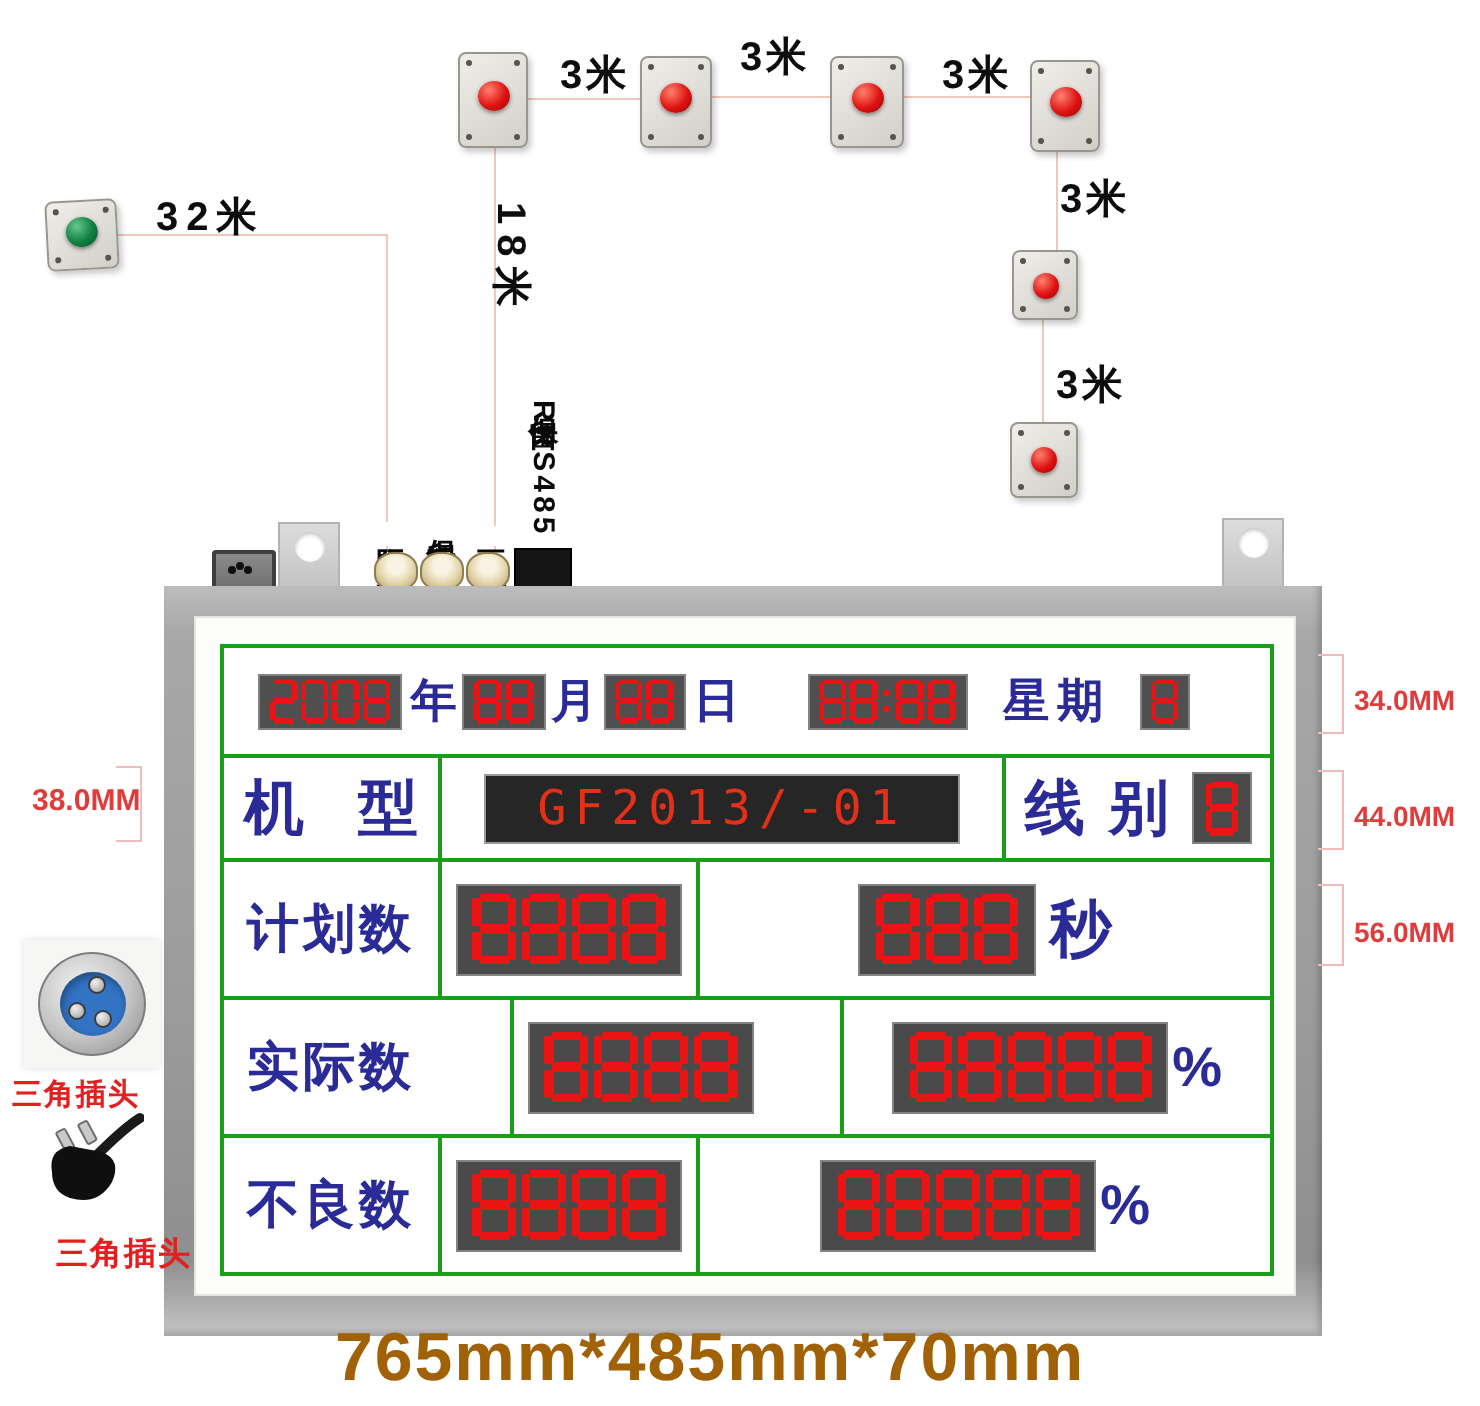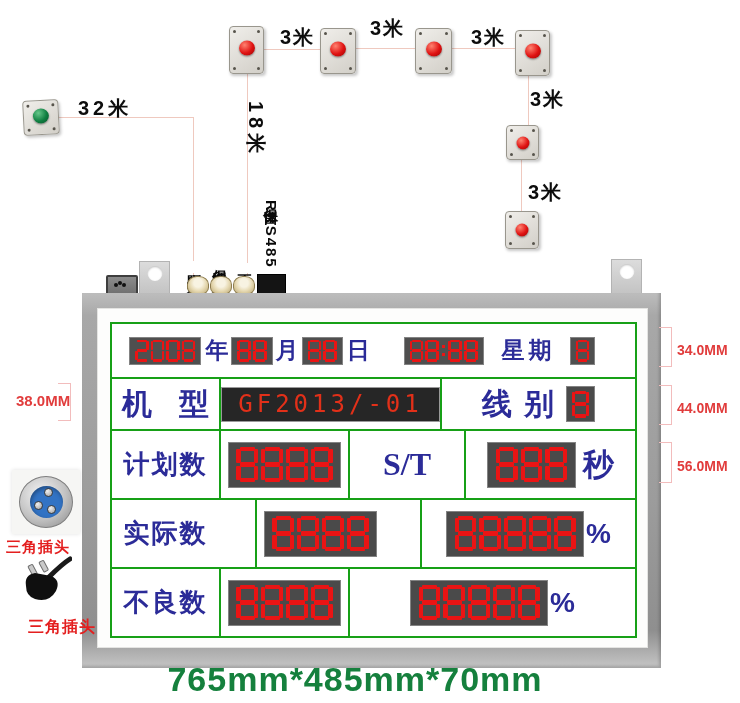--- a/index.html
+++ b/index.html
@@ -46,21 +46,21 @@
   .face{position:absolute;left:15px;top:15px;width:551px;height:340px;background:#fdfdfc;
         box-shadow:inset 0 0 0 1px #e4e4e2;}
   .grid{position:absolute;left:13px;top:14px;width:527px;height:316px;
         border:2px solid #17a017;display:flex;flex-direction:column;box-sizing:border-box;background:#fff;}
   .row{display:flex;align-items:center;box-sizing:border-box;}
   .row + .row{border-top:2px solid #17a017;}
   .r1{height:53px;padding-left:17px;}
   .r2{height:52px;} .r3{height:69px;} .r4{height:69px;gap:36px;} .r5{flex:1;}
   .cell{height:100%;display:flex;align-items:center;justify-content:center;box-sizing:border-box;}
   .cell + .cell{border-left:2px solid #17a017;}
-  .cw1{width:107px;} .cw2{width:221px;} .cw3{width:129px;} .cw4{width:116px;} .cwr{flex:1;}
+  .cw1{width:107px;} .cw2{width:282px;} .cw3{width:129px;} .cw4{width:116px;} .cwr{flex:1;}
   .blue{color:#2b2b98;font-weight:bold;}
   .unit1{font-size:23px;} .lab3{font-size:26px;letter-spacing:2px;white-space:nowrap;}
   .stlab{font-family:"Liberation Serif","DejaVu Serif",serif;font-size:32px;font-weight:bold;color:#2b2b98;}
   .modelcell{justify-content:space-between;padding:0 10px;font-size:30px;}
   .pct{font-size:28px;margin-left:2px;}
   .sec{font-size:31px;margin-left:7px;}
   
   .led{display:inline-flex;align-items:center;justify-content:center;
        background:#4a4a4a;border:1px solid #838383;box-sizing:border-box;color:#ea1414;}
   .led-r1{font-size:22px;height:28px;padding:0 4px;background:#4f4f4f;}
@@ -81,21 +81,21 @@
   .sg-c{right:0;bottom:6%;width:19%;height:41%;}
   .colon{display:inline-flex;flex-direction:column;justify-content:center;align-items:center;
          width:.34em;height:1em;gap:.2em;}
   .colon i{width:.13em;height:.13em;background:#ea1414;}
   
   .dimtxt{position:absolute;color:#e13c3c;font-weight:bold;font-size:14px;white-space:nowrap;}
   .brk-r{position:absolute;width:13px;border:1px solid #f2bcbc;border-left:0;box-sizing:border-box;}
   .brk-l{position:absolute;width:13px;border:1px solid #f2bcbc;border-left:0;box-sizing:border-box;}
   .redcap{position:absolute;color:#e41f1f;font-weight:bold;font-size:16px;letter-spacing:1px;white-space:nowrap;}
   .sizecap{position:absolute;left:60px;top:660px;width:590px;text-align:center;
-           font-size:34px;font-weight:bold;color:#15803d;letter-spacing:1px;}
+           font-size:34px;font-weight:bold;color:#a16207;letter-spacing:1px;}
   
   .cphoto{position:absolute;left:12px;top:470px;width:68px;height:64px;background:#f6f6f4;
           box-shadow:0 0 4px rgba(0,0,0,.12);display:flex;align-items:center;justify-content:center;}
   .cp-outer{width:52px;height:50px;border-radius:50%;
           background:radial-gradient(circle at 40% 35%,#f4f4f4,#c2c2c2 55%,#878787);
           border:1px solid #7e7e7e;display:flex;align-items:center;justify-content:center;}
   .cp-face{position:relative;width:33px;height:32px;border-radius:50%;background:#3273c4;
           box-shadow:inset 1px 2px 4px rgba(0,0,0,.35);}
   .cp-pin{position:absolute;width:9px;height:9px;border-radius:50%;
           background:radial-gradient(circle at 35% 30%,#f0f0f0,#9d9d9d);border:1px solid #3c3c3c;box-sizing:border-box;}
@@ -400,23 +400,20 @@
                   <i class="sg sg-a on"></i>
                   <i class="sg sg-b on"></i>
                   <i class="sg sg-c on"></i>
                   <i class="sg sg-d on"></i>
                   <i class="sg sg-e on"></i>
                   <i class="sg sg-f on"></i>
                   <i class="sg sg-g on"></i>
                 </span>
               </span>
           </div>
-          <div class="cell cw4">
-            <span class="stlab">S/T</span>
-          </div>
           <div class="cell cwr">
             <span class="led led-big">
                 <span class="d7">
                   <i class="sg sg-a on"></i>
                   <i class="sg sg-b on"></i>
                   <i class="sg sg-c on"></i>
                   <i class="sg sg-d on"></i>
                   <i class="sg sg-e on"></i>
                   <i class="sg sg-f on"></i>
                   <i class="sg sg-g on"></i>

